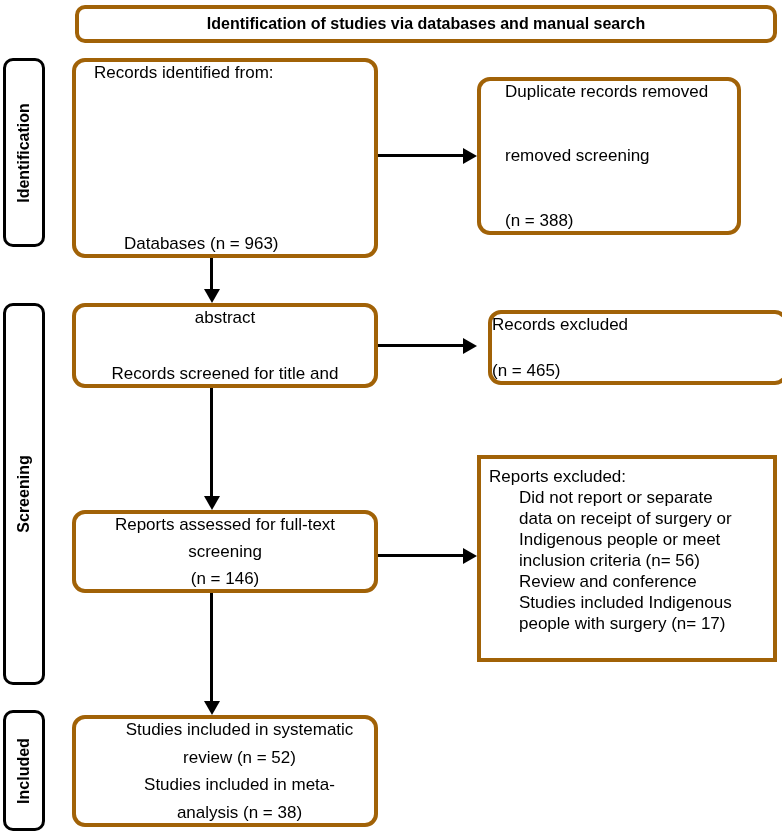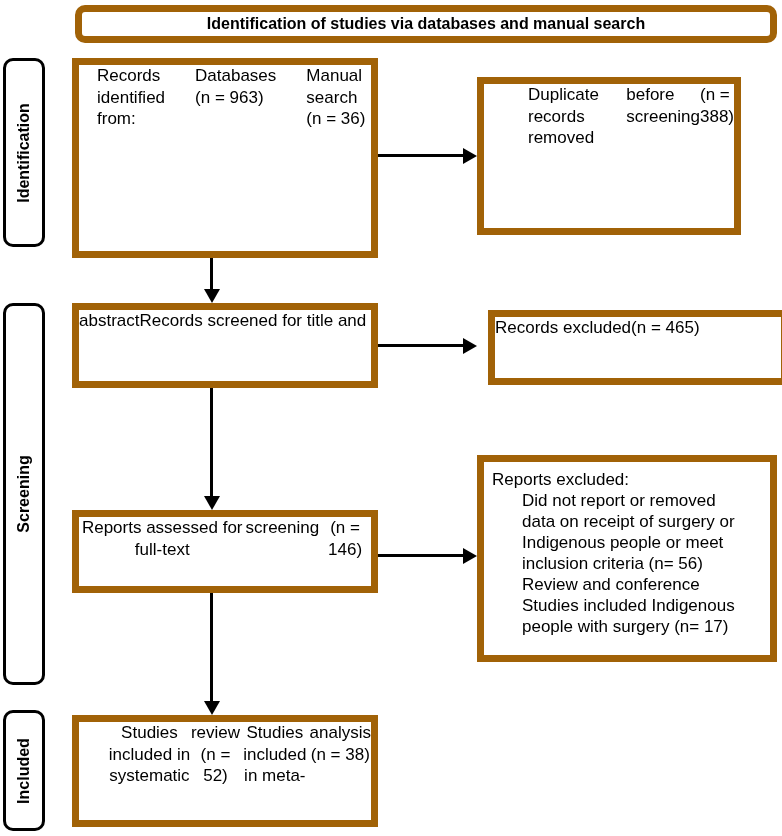--- a/index.html
+++ b/index.html
@@ -1,21 +1,21 @@
 <!DOCTYPE html>
 <html><head>
 <meta charset="utf-8">
 <style>
   html, body { margin:0; padding:0; background:#ffffff; }
   .canvas {
     position:relative; width:782px; height:836px; background:#ffffff;
     font-family:"Liberation Sans", sans-serif; color:#000000; overflow:hidden;
   }
   .box {
-    position:absolute; box-sizing:border-box; border:7px solid #a16207;
+    position:absolute; box-sizing:border-box; border:4px solid #a16207;
     background:#ffffff; font-size:17px; line-height:21.5px;
   }
   .rounded { border-radius:10px; }
   .title-box {
     left:75px; top:5px; width:702px; height:38px;
     display:flex; align-items:center; justify-content:center;
     font-weight:bold; font-size:16px;
   }
   .stage {
     position:absolute; box-sizing:border-box; border:3px solid #000000;
@@ -23,25 +23,25 @@
     display:flex; align-items:center; justify-content:center;
   }
   .stage span {
     transform:rotate(-90deg); white-space:nowrap;
     font-weight:bold; font-size:16px;
   }
   .stage-identification { left:3px; top:58px; width:42px; height:189px; }
   .stage-screening     { left:3px; top:303px; width:42px; height:382px; }
   .stage-included      { left:3px; top:710px; width:42px; height:121px; }
 
-  .vcenter { display:flex; justify-content:flex-start; }
+  .vcenter { display:flex; flex-direction:column; justify-content:space-between;border-radius:13px; }
   .centered { text-align:center; }
 
   .box-records-identified { left:72px; top:58px;  width:306px; height:200px; padding-left:18px; }
-  .box-duplicates-removed { left:477px; top:77px; width:264px; height:158px; padding-left:44px; }
+  .box-duplicates-removed { left:477px; top:77px; width:264px; height:158px; padding-left:24px; }
   .box-records-screened   { left:72px; top:303px; width:306px; height:85px; }
   .box-records-excluded   { left:488px; top:310px; width:300px; height:75px; }
   .box-reports-assessed   { left:72px; top:510px; width:306px; height:83px; }
   .box-reports-excluded   { left:477px; top:455px; width:300px; height:207px; padding:7px 4px 0 8px; line-height:21px; }
   .box-studies-included   { left:72px; top:715px; width:306px; height:112px;padding-left:29px; }
 
   .indent { padding-left:30px; }
 
   .arrow-h { position:absolute; height:3px; background:#000000; }
   .arrow-h::after {
@@ -77,26 +77,25 @@
   <div class="stage stage-screening">
     <span>Screening</span>
   </div>
   <div class="stage stage-included">
     <span>Included</span>
   </div>
 
   <div class="box vcenter box-records-identified">
     <div>Records identified from:</div>
     <div class="indent">Databases (n = 963)</div>
-    <div class="indent">Manual search (n = 36)</div>
   </div>
 
   <div class="box vcenter box-duplicates-removed">
     <div>Duplicate records removed</div>
-    <div>before screening</div>
+    <div>removed screening</div>
     <div>(n = 388)</div>
   </div>
 
   <div class="box vcenter centered box-records-screened">
     <div>abstract</div>
     <div>Records screened for title and</div>
   </div>
 
   <div class="box vcenter box-records-excluded">
     <div>Records excluded</div>
@@ -104,21 +103,21 @@
   </div>
 
   <div class="box vcenter centered box-reports-assessed">
     <div>Reports assessed for full-text</div>
     <div>screening</div>
     <div>(n = 146)</div>
   </div>
 
   <div class="box box-reports-excluded">
     <div>Reports excluded:</div>
-    <div class="indent">Did not report or removed</div>
+    <div class="indent">Did not report or separate</div>
     <div class="indent">data on receipt of surgery or</div>
     <div class="indent">Indigenous people or meet</div>
     <div class="indent">inclusion criteria (n= 56)</div>
     <div class="indent">Review and conference</div>
     <div class="indent">Studies included Indigenous</div>
     <div class="indent">people with surgery (n= 17)</div>
   </div>
 
   <div class="box vcenter centered box-studies-included">
     <div>Studies included in systematic</div>

